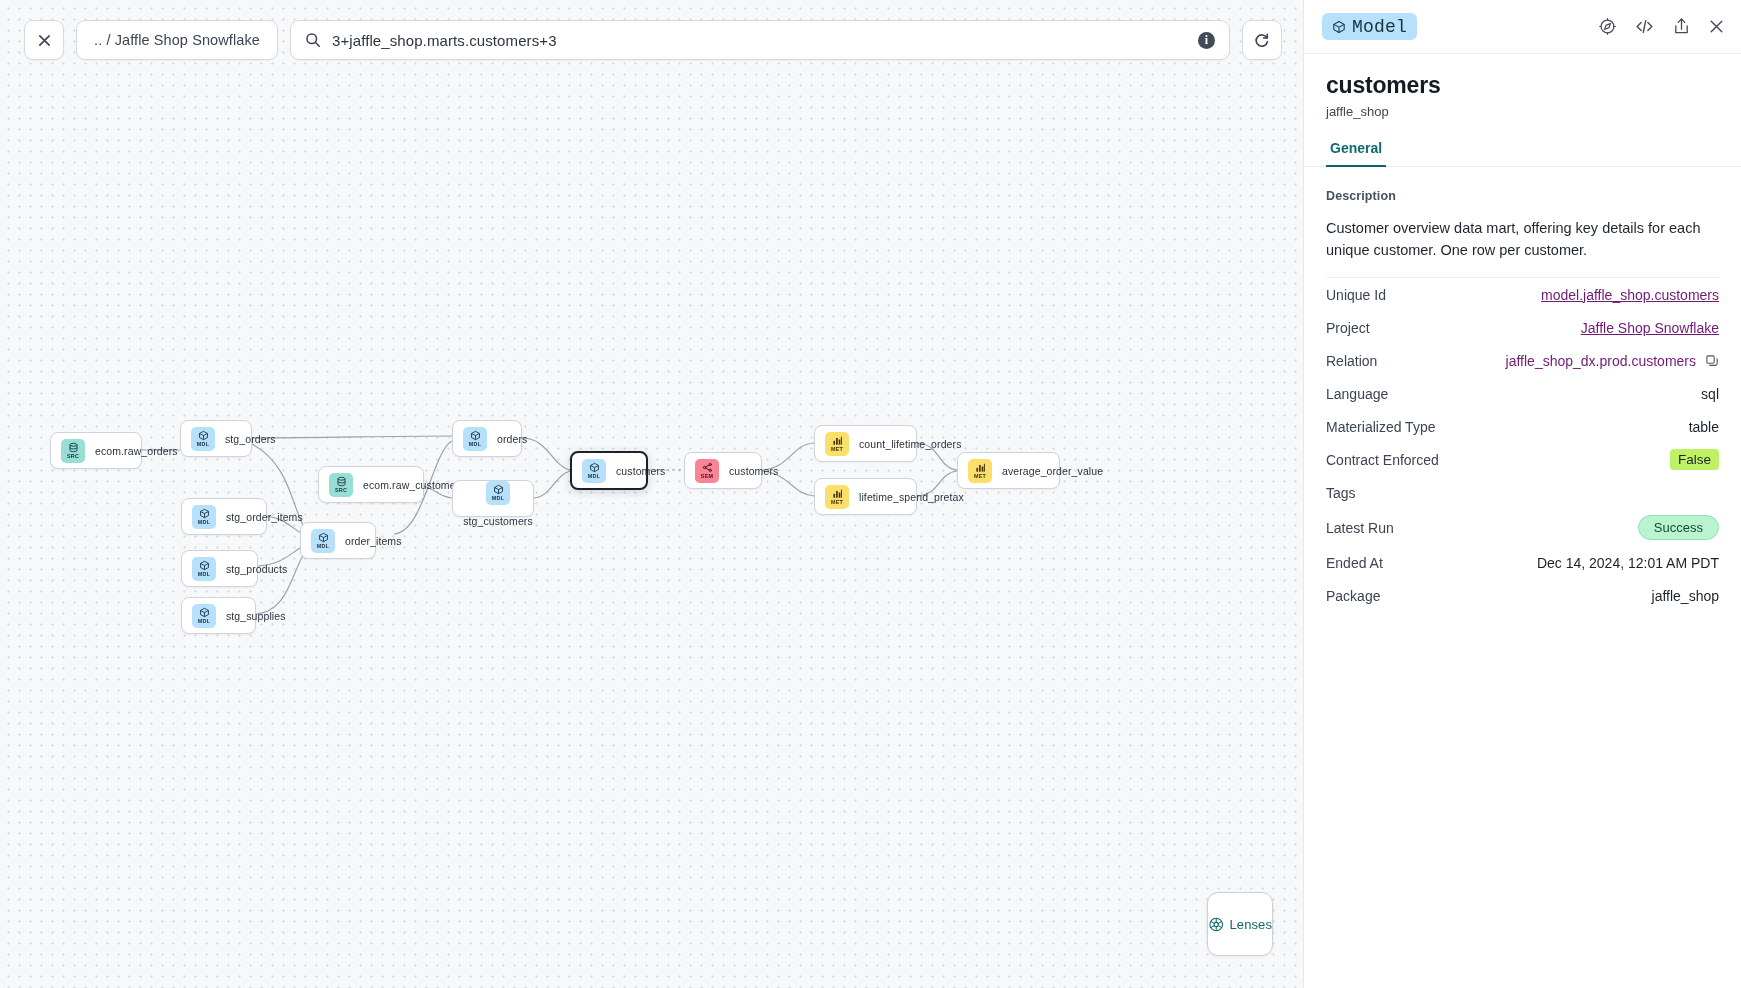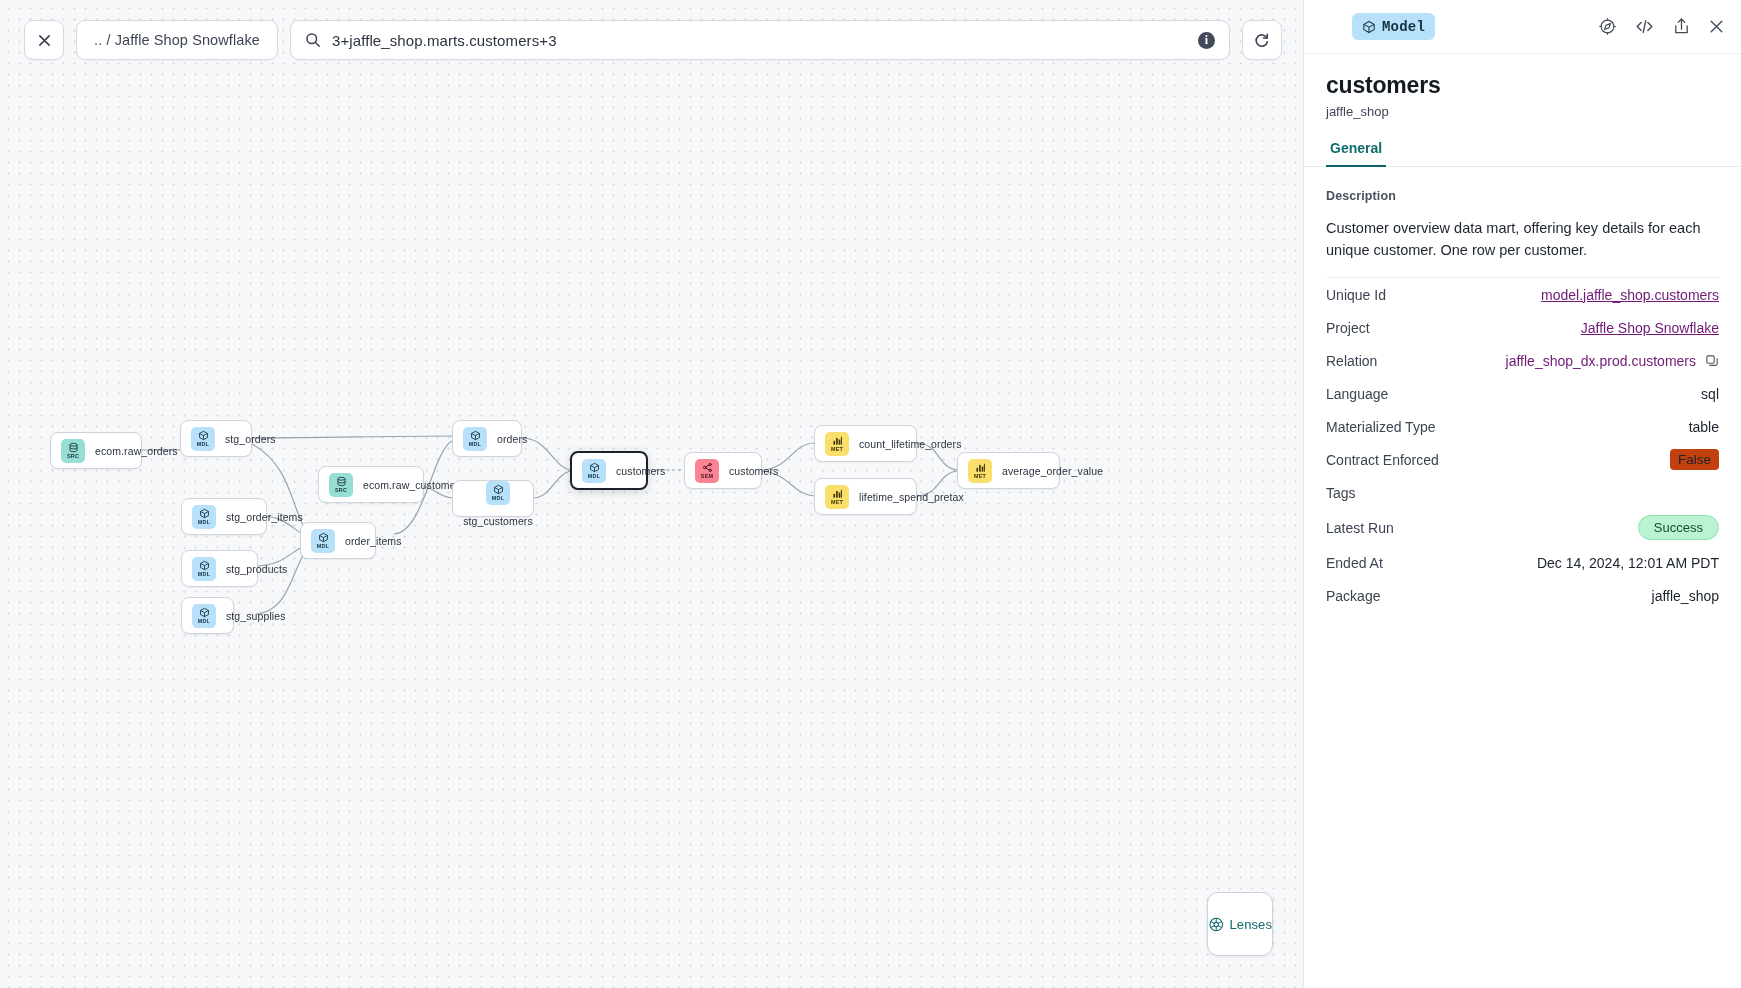--- a/index.html
+++ b/index.html
@@ -124,24 +124,23 @@
   #panel-top {
     height: 54px; flex: 0 0 54px;
     display: flex; align-items: center;
     padding: 0 16px 0 18px;
     border-bottom: 1px solid #eceff3;
   }
   .type-badge {
     background: #b7e1fb; color: #17323f;
     border-radius: 6px; height: 27px;
     display: inline-flex; align-items: center; gap: 6px;
-    padding: 0 10px; font-size: 14px; font-weight: 700;
+    padding: 0 10px; font-size: 18px; font-weight: 400;
     font-family: "Liberation Mono", monospace;
     letter-spacing: .2px;
-    margin-left: 30px;
   }
   #panel-actions { margin-left: auto; display: flex; align-items: center; gap: 17px; color: #434b5a; }
   #panel-actions .act { cursor: pointer; display: flex; align-items: center; }
   #panel-head { padding: 18px 22px 0 22px; }
   #panel-title { font-size: 23px; font-weight: bold; color: #141a21; letter-spacing: -.2px; }
   #panel-sub { font-size: 13px; color: #3e4756; margin-top: 5px; }
   #tabs {
     margin-top: 21px; padding: 0 22px;
     border-bottom: 1px solid #e7eaee;
     display: flex; gap: 24px;
@@ -158,21 +157,21 @@
   }
   .rows { margin-top: 16px; border-top: 1px dotted #d9dde3; }
   .row {
     display: flex; align-items: center; justify-content: space-between;
     min-height: 33px; padding: 6px 0; gap: 12px;
   }
   .row .k { font-size: 14px; color: #3c4452; white-space: nowrap; }
   .row .v { font-size: 14px; color: #1b222c; text-align: right; }
   .row .v.link { color: #701a75; text-decoration: underline; cursor: pointer; }
   .row .v.chip {
-    background: #c2410c; border-radius: 4px; padding: 3px 8px; font-size: 13.5px; color: #1b222c;
+    background: #bef264; border-radius: 4px; padding: 3px 8px; font-size: 13.5px; color: #1b222c;
   }
   .pill-success {
     background: #b9f3cf; color: #10502c; border: 1px solid #8fe3b1;
     border-radius: 14px; padding: 4px 15px; font-size: 13px;
   }
   .relwrap { display: flex; align-items: center; gap: 9px; justify-content: flex-end; }
   .copy-ic { cursor: pointer; color: #49515f; display: flex; }
 </style>
 </head>
 <body>
@@ -252,21 +251,21 @@
         <div class="node" style="left: 181px; top: 550px; width: 77px; height: 37px;">
           <span class="badge mdl">
             <svg class="bi" width="11" height="11" viewBox="0 0 20 20" fill="none" stroke="currentColor" stroke-width="1.6" stroke-linejoin="round">
               <path d="M10 2.4 L17.2 6.3 L17.2 13.7 L10 17.6 L2.8 13.7 L2.8 6.3 Z"></path>
               <path d="M2.8 6.3 L10 10.2 L17.2 6.3 M10 10.2 L10 17.6"></path>
             </svg>
             <span class="bl">MDL</span>
           </span>
           <span class="node-label">stg_products</span>
         </div>
-        <div class="node" style="left: 181px; top: 597px; width: 53px; height: 37px;">
+        <div class="node" style="left: 181px; top: 597px; width: 75px; height: 37px;">
           <span class="badge mdl">
             <svg class="bi" width="11" height="11" viewBox="0 0 20 20" fill="none" stroke="currentColor" stroke-width="1.6" stroke-linejoin="round">
               <path d="M10 2.4 L17.2 6.3 L17.2 13.7 L10 17.6 L2.8 13.7 L2.8 6.3 Z"></path>
               <path d="M2.8 6.3 L10 10.2 L17.2 6.3 M10 10.2 L10 17.6"></path>
             </svg>
             <span class="bl">MDL</span>
           </span>
           <span class="node-label">stg_supplies</span>
         </div>
         <div class="node" style="left: 318px; top: 466px; width: 106px; height: 37px;">

